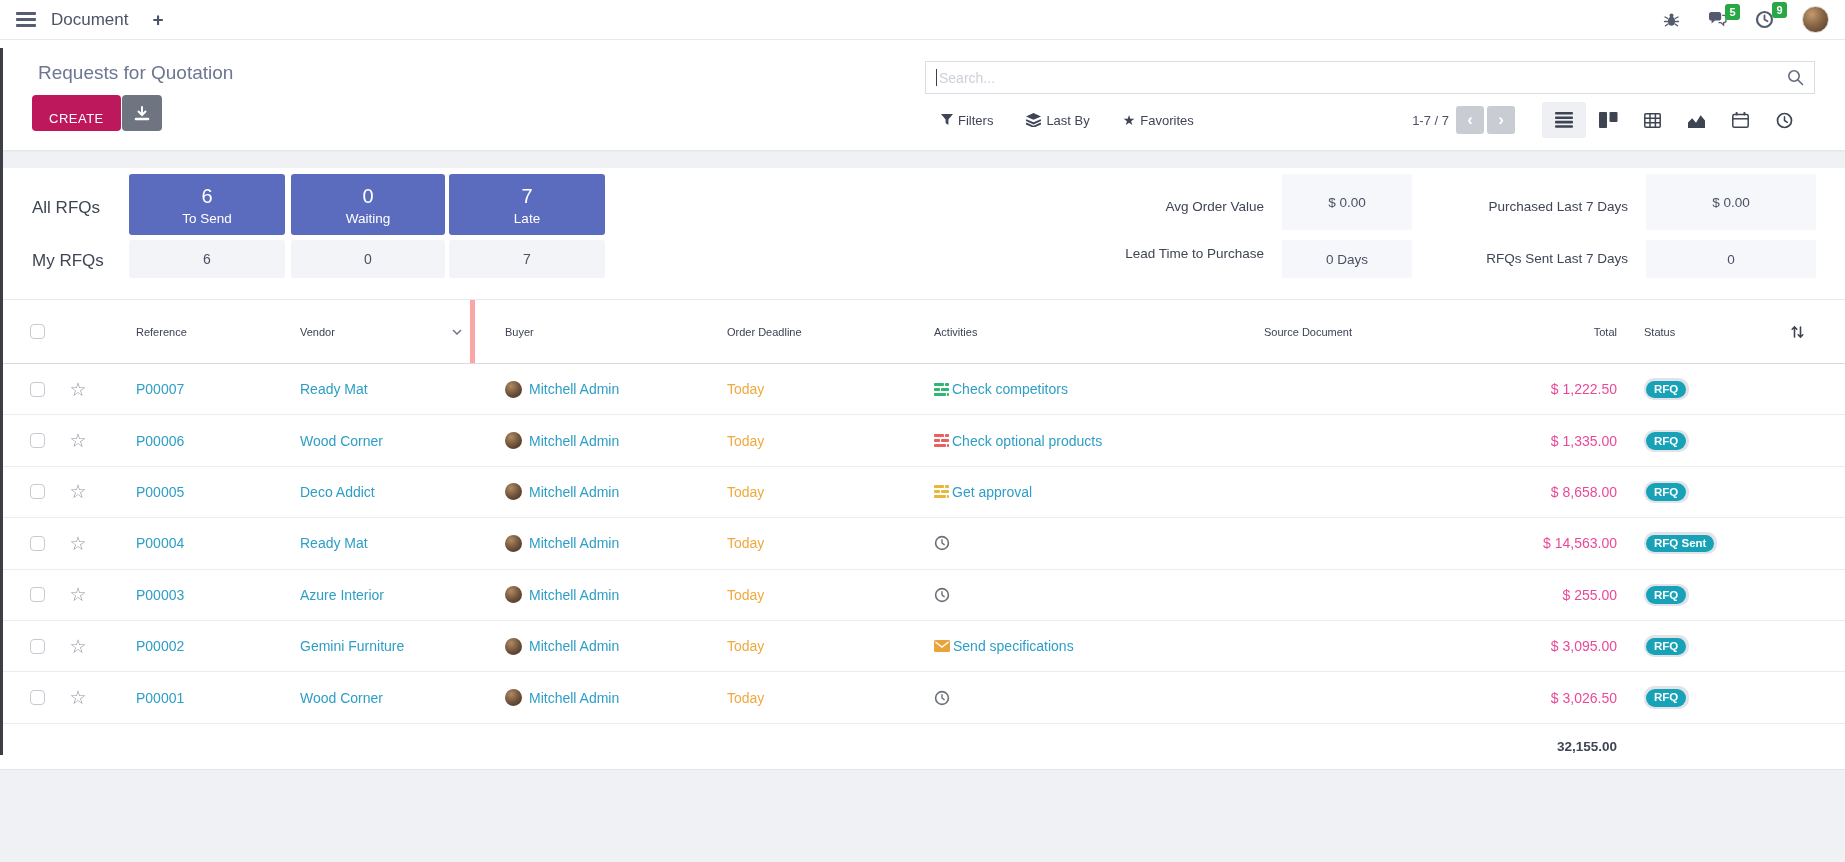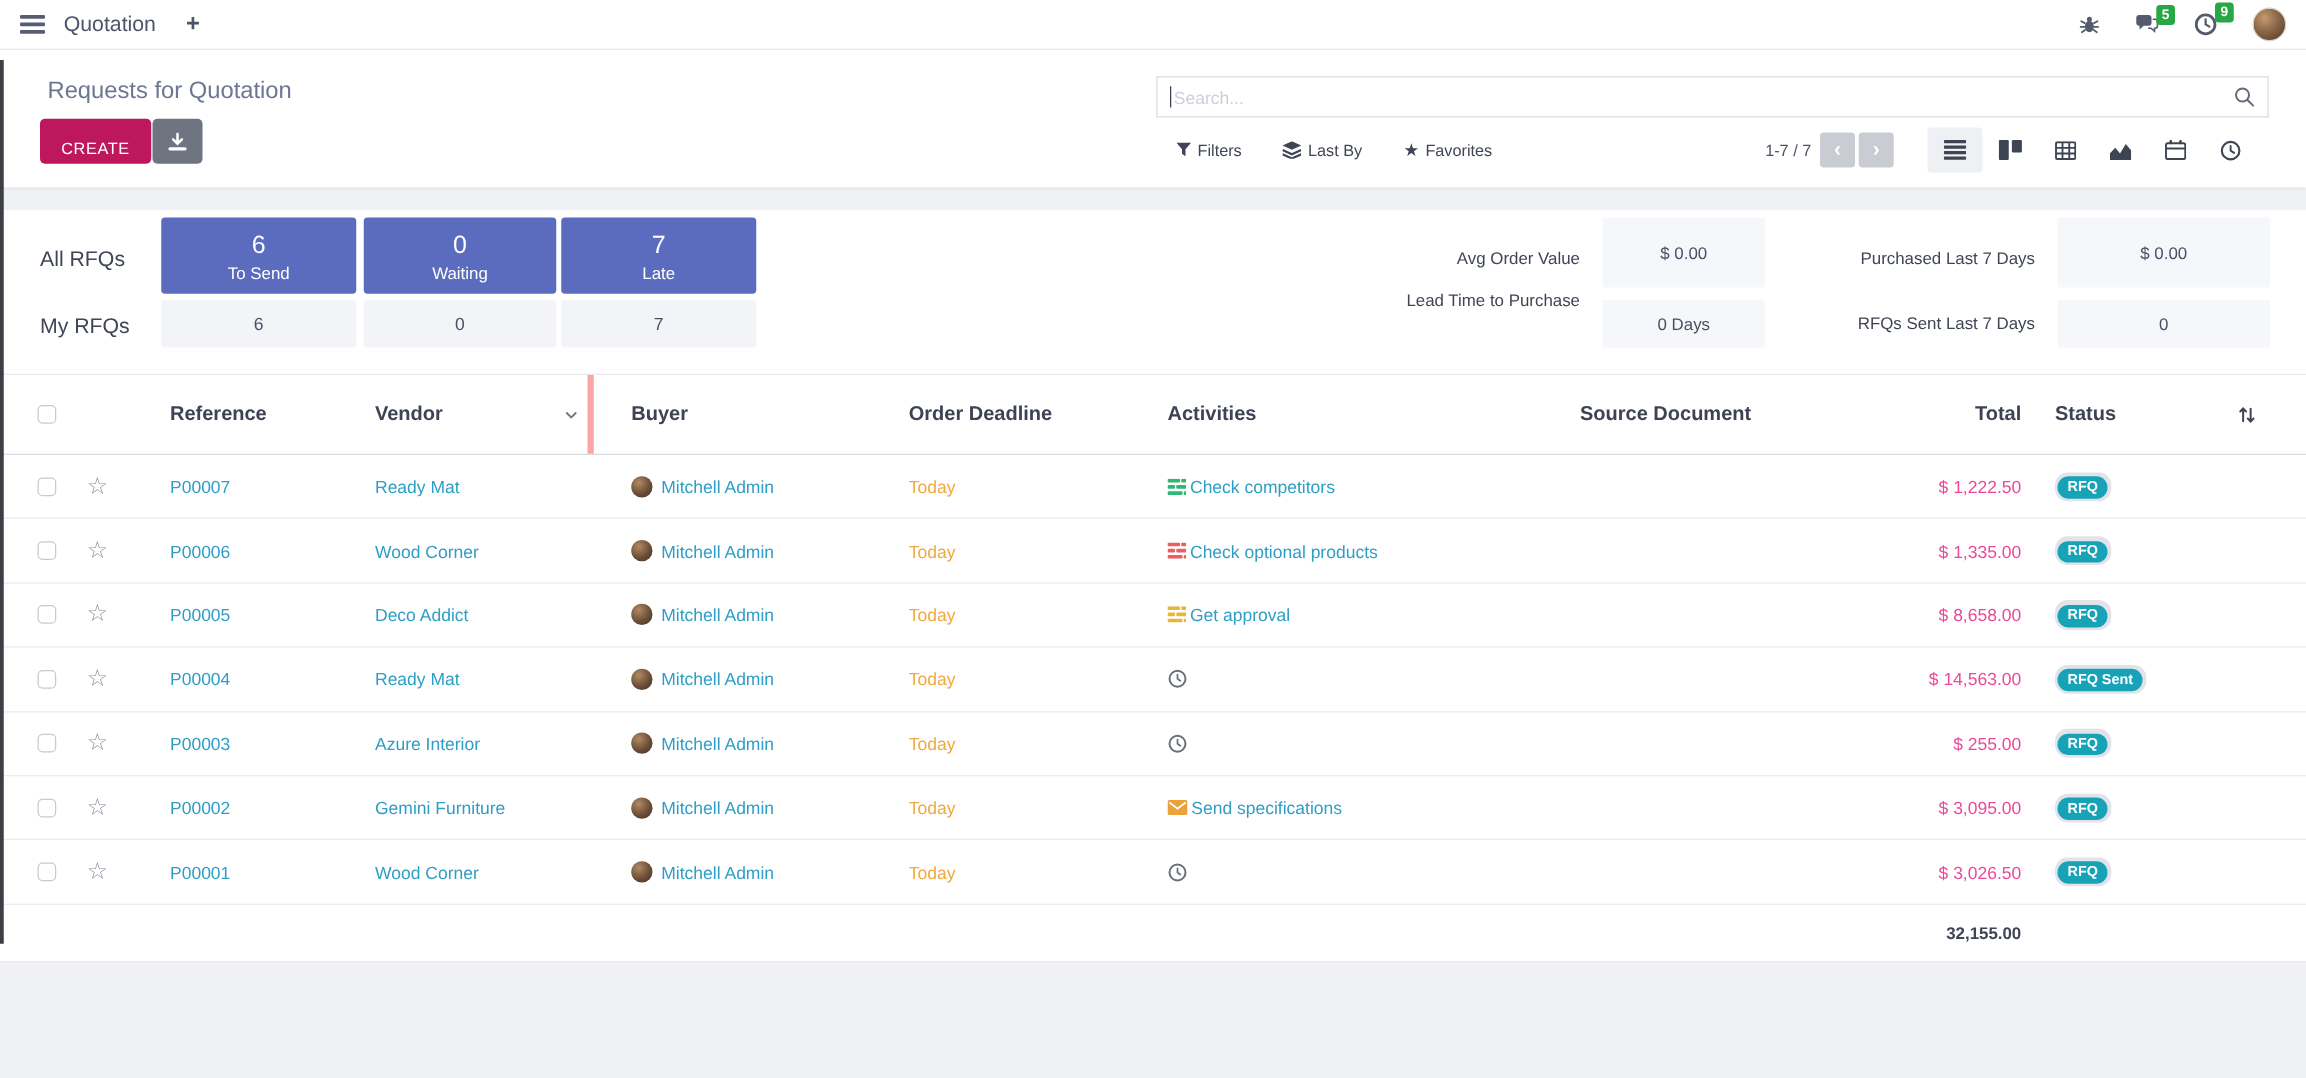--- a/index.html
+++ b/index.html
@@ -48,21 +48,21 @@
   .tile.blue{top:6px;height:61px;background:#5b6cbe;color:#fff;}
   .tile.blue .tile-num{font-size:20px;line-height:1.25;}
   .tile.blue .tile-label{font-size:13.5px;margin-top:2px;}
   .tile.gray{top:72px;height:38px;background:#f3f4f8;color:#4a5064;font-size:14px;}
   .t1{left:129px;width:156px;} .t2{left:291px;width:154px;} .t3{left:449px;width:156px;}
   .kpi-label{position:absolute;font-size:13.5px;color:#3f4554;white-space:nowrap;}
   .kpi-box{position:absolute;background:#f6f7fa;display:flex;align-items:center;justify-content:center;font-size:13.5px;color:#4a5064;border-radius:2px;}
   
   .table-card{position:absolute;top:300px;left:0;width:1845px;height:470px;background:#fff;border-bottom:1px solid #e3e4e9;}
   .tgrid{display:grid;grid-template-columns:56px 44px 170px 205px 222px 207px 330px 280px 110px 150px 71px;align-items:center;}
-  .thead{height:64px;border-bottom:1px solid #d9dbe1;font-size:16px;color:#3d4354;font-weight:bold;}
+  .thead{height:64px;border-bottom:1px solid #d9dbe1;font-size:11px;color:#3d4354;}
   .th{padding-left:30px;}
   .th.ref{padding-left:36px;}
   .th.vendor{display:flex;align-items:center;height:100%;border-right:5px solid #fca5a5;padding-right:8px;}
   .th.vendor .chev{margin-left:auto;}
   .th.total{text-align:right;padding-left:0;padding-right:7px;}
   .th.status{padding-left:20px;}
   .th.tools{display:flex;justify-content:center;padding-left:0;padding-right:24px;cursor:pointer;}
   .trow{height:51.4px;border-bottom:1px solid #ebecf0;font-size:14px;}
   .cb{width:15px;height:15px;border:1px solid #c6cad3;border-radius:4px;background:#fff;margin-left:30px;cursor:pointer;}
   .star{font-size:19px;color:#8d93a0;text-align:center;cursor:pointer;line-height:1;}
@@ -87,21 +87,21 @@
 </style>
 </head>
 <body>
 
 <div class="navbar">
   <div class="hamburger">
       <span></span>
       <span></span>
       <span></span>
     </div>
-  <div class="app-name">Quotation</div>
+  <div class="app-name">Document</div>
   <div class="nav-plus">+</div>
   <div class="nav-right">
     <div class="nav-icon">
       <svg width="17" height="16" viewBox="0 0 17 16" fill="none" stroke="#545b6e" stroke-width="1.4" stroke-linecap="round">
         <ellipse cx="8.5" cy="9.2" rx="3.6" ry="4.6" fill="#545b6e" stroke="none"></ellipse>
         <circle cx="8.5" cy="3.4" r="2" fill="#545b6e" stroke="none"></circle>
         <path d="M4.8 6.5 L2 5 M4.5 9.5 H1.5 M5 12 L2.5 13.8 M12.2 6.5 L15 5 M12.5 9.5 H15.5 M12 12 L14.5 13.8"></path>
       </svg>
     </div>
     <div class="nav-icon">
@@ -232,21 +232,21 @@
       <span>0</span>
     </div>
   <div class="tile gray t3">
       <span>7</span>
     </div>
 
   <div class="kpi-label" style="top:31px;right:581px;text-align:center;">Avg Order Value</div>
   <div class="kpi-box" style="left:1282px;top:6px;width:130px;height:56px;">$ 0.00</div>
   <div class="kpi-label" style="top:31px;right:217px;">Purchased Last 7 Days</div>
   <div class="kpi-box" style="left:1646px;top:6px;width:170px;height:56px;">$ 0.00</div>
-  <div class="kpi-label" style="top:65px;right:581px;">Lead Time to Purchase</div>
+  <div class="kpi-label" style="top:78px;right:581px;">Lead Time to Purchase</div>
   <div class="kpi-box" style="left:1282px;top:72px;width:130px;height:38px;">0 Days</div>
   <div class="kpi-label" style="top:83px;right:217px;">RFQs Sent Last 7 Days</div>
   <div class="kpi-box" style="left:1646px;top:72px;width:170px;height:38px;">0</div>
 </div>
 
 <div class="table-card">
   <div class="tgrid thead">
     <div>
         <div class="cb"></div>
       </div>

